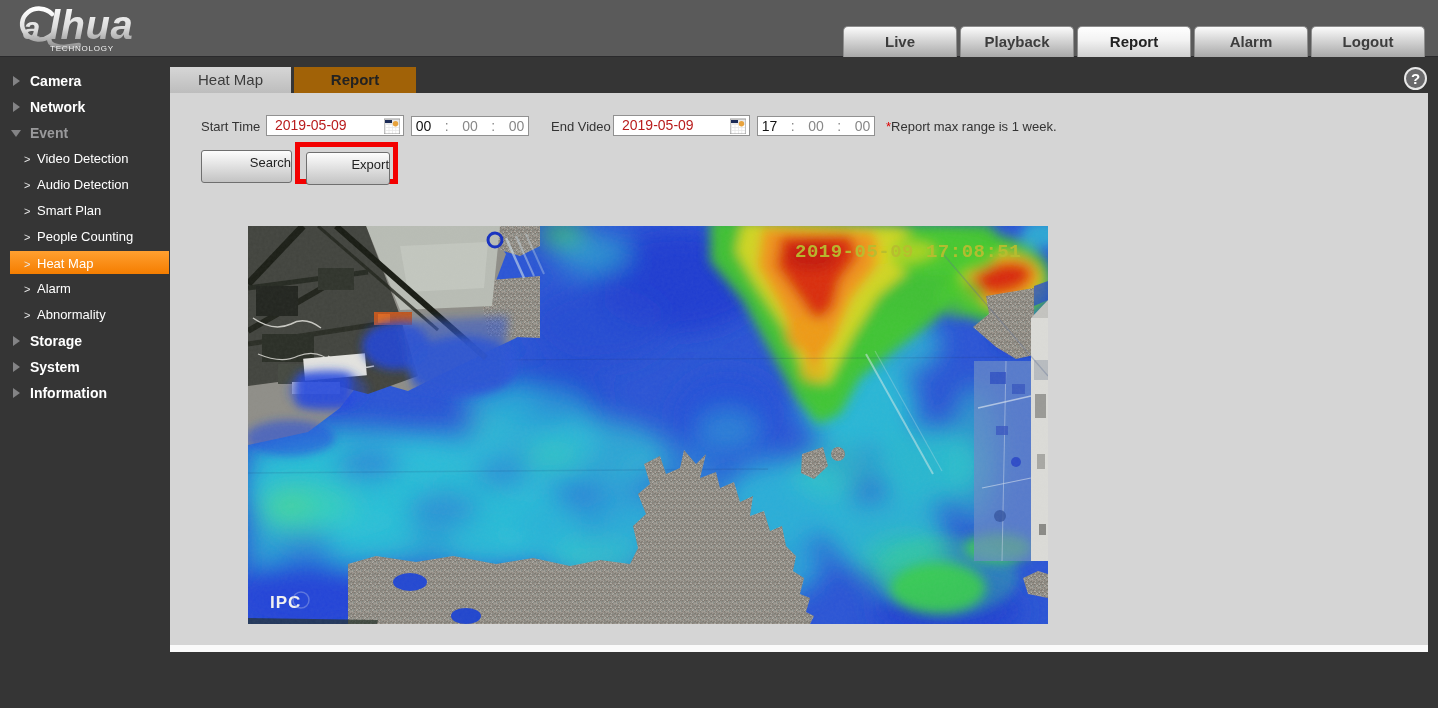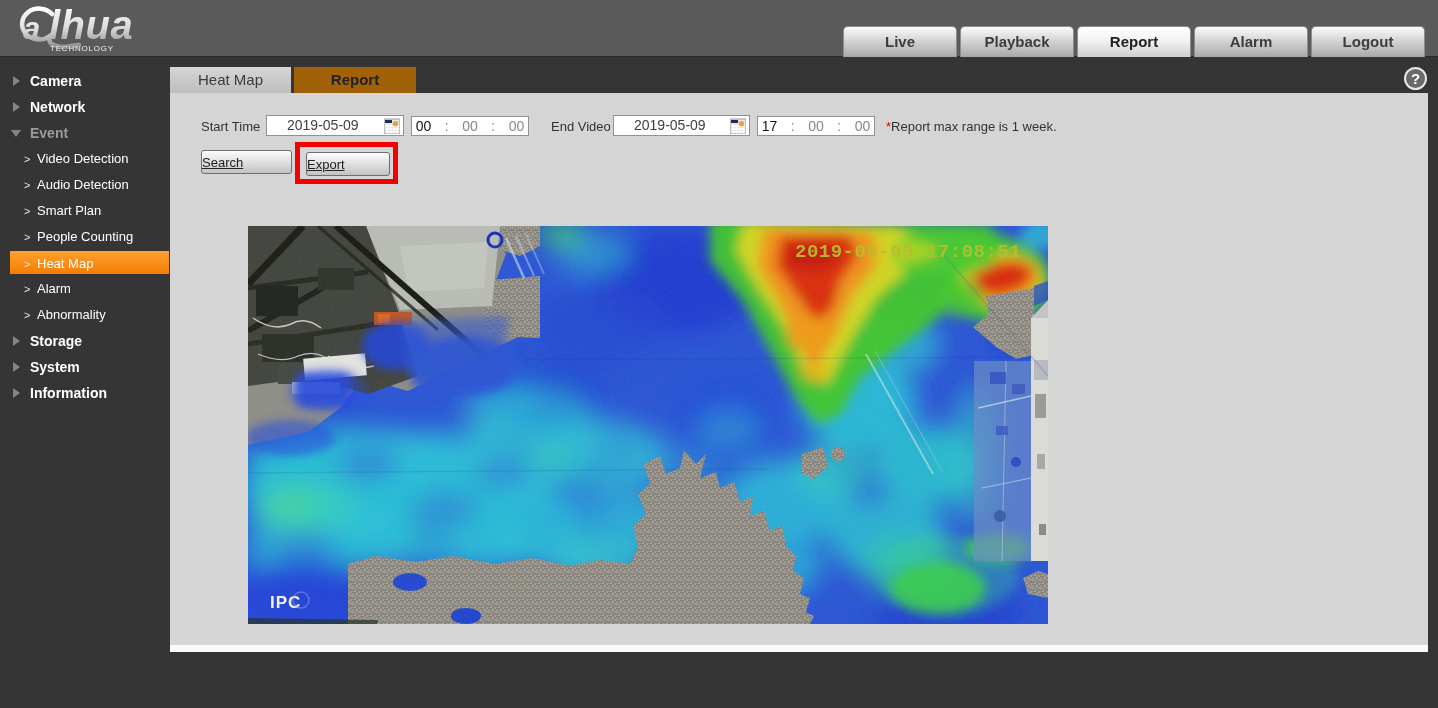--- a/index.html
+++ b/index.html
@@ -21,23 +21,23 @@
 #hmbar{position:absolute;left:10px;top:194px;width:159px;height:23px;background:linear-gradient(180deg,#ffa030,#f57d00);}
 #panel{position:absolute;left:170px;top:57px;width:1258px;height:595px;}
 #pbg{position:absolute;left:0;top:36px;width:1258px;height:552px;background:#d5d5d5;}
 #pfoot{position:absolute;left:0;top:588px;width:1258px;height:7px;background:#fafafa;}
 .tab{position:absolute;top:10px;height:26px;font-size:15px;text-align:center;line-height:26px;}
 #tab1{left:0;width:121px;background:linear-gradient(180deg,#d6d6d6,#bdbdbd);color:#3c3c3c;}
 #tab2{left:124px;width:122px;background:#a16207;color:#222;font-weight:bold;}
 #qm{position:absolute;left:1234px;top:10px;width:23px;height:23px;border-radius:50%;background:#6a6a6c;border:2px solid #e8e8e8;color:#fff;font-size:15px;font-weight:bold;text-align:center;line-height:19px;}
 .lbl{position:absolute;font-size:13px;color:#333;}
 .inp{position:absolute;background:#fff;border:1px solid #919191;}
-.dtxt{font-size:14px;color:#404040;padding-left:20px;line-height:19px;}
+.dtxt{font-size:14px;color:#b91c1c;padding-left:8px;line-height:19px;}
 .tseg{font-size:14px;line-height:18px;text-align:center;width:100%;display:inline-block;}
-.btn{position:absolute;width:91px;height:24px;background:linear-gradient(180deg,#fdfdfd 0%,#e3e3e3 45%,#c3c3c3 100%);border:1px solid #6f6f6f;border-radius:3px;font-size:13px;color:#222;text-align:left;line-height:23px;text-decoration:underline;}
+.btn{position:absolute;width:91px;height:33px;background:linear-gradient(180deg,#fdfdfd 0%,#e3e3e3 45%,#c3c3c3 100%);border:1px solid #6f6f6f;border-radius:3px;font-size:13px;color:#222;text-align:right;line-height:23px;}
 #redbox{position:absolute;left:125px;top:85px;width:103px;height:42px;border:5px solid #f30000;}
 #title{position:absolute;left:0;top:136px;width:860px;text-align:center;font-size:16px;color:#3c3c3c;}
 #hm{position:absolute;left:30px;top:169px;width:800px;height:398px;padding-left:48px;}
 .cal{position:absolute;right:3px;top:2px;width:16px;height:16px;}
 </style>
 </head>
 <body>
 <div id="page">
  <div id="hdr">
   <svg width="170" height="56" style="position:absolute;left:6px;top:2px">

